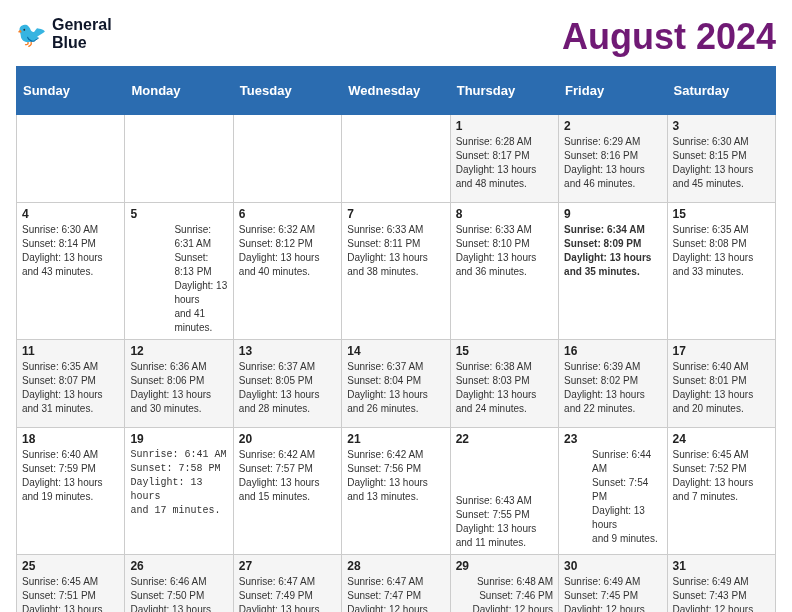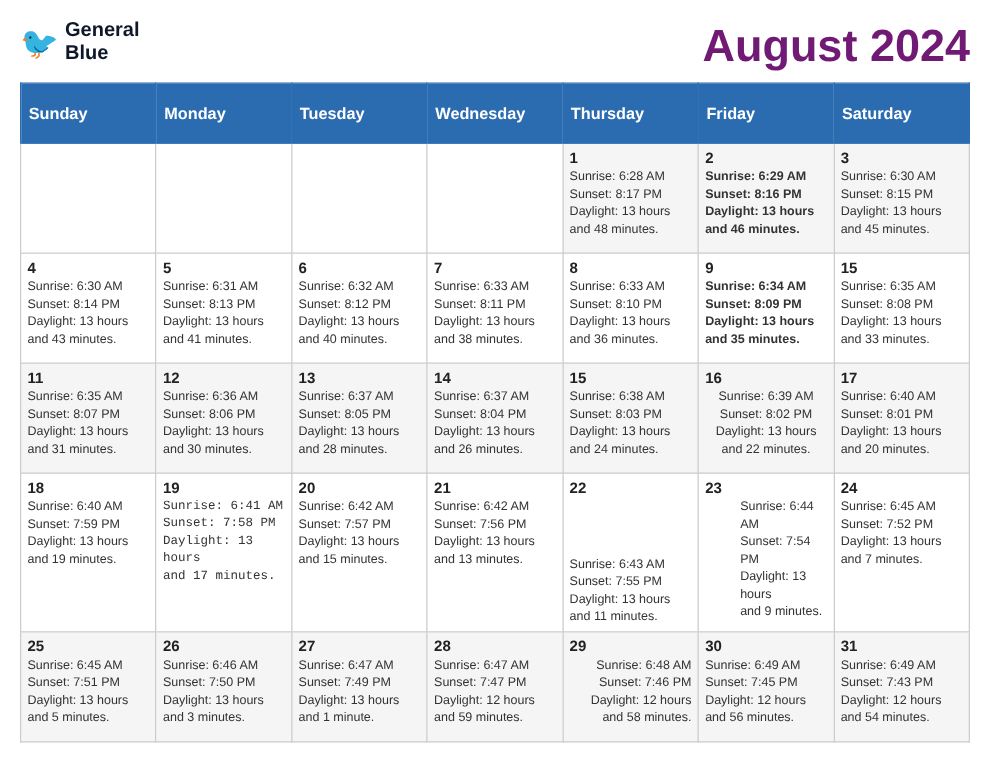--- a/index.html
+++ b/index.html
@@ -122,21 +122,21 @@
         <td class="empty-cell"></td>
         <td>
           <span class="day-number">1</span>
           <div class="day-detail" style="white-space: pre-line;">Sunrise: 6:28 AM
 Sunset: 8:17 PM
 Daylight: 13 hours
 and 48 minutes.</div>
         </td>
         <td>
           <span class="day-number">2</span>
-          <div class="day-detail" style="white-space: pre-line; font-weight: bold;">Sunrise: 6:29 AM
+          <div class="day-detail" style="white-space: pre-line;">Sunrise: 6:29 AM
 Sunset: 8:16 PM
 Daylight: 13 hours
 and 46 minutes.</div>
         </td>
         <td>
           <span class="day-number">3</span>
           <div class="day-detail" style="white-space: pre-line;">Sunrise: 6:30 AM
 Sunset: 8:15 PM
 Daylight: 13 hours
 and 45 minutes.</div>
@@ -145,21 +145,21 @@
       <tr>
         <td>
           <span class="day-number">4</span>
           <div class="day-detail" style="white-space: pre-line;">Sunrise: 6:30 AM
 Sunset: 8:14 PM
 Daylight: 13 hours
 and 43 minutes.</div>
         </td>
         <td>
           <span class="day-number">5</span>
-          <div class="day-detail" style="white-space: pre-line;">Sunrise: 6:31 AM
+          <div class="day-detail" style="white-space: pre-line; margin-left: 44px;">Sunrise: 6:31 AM
 Sunset: 8:13 PM
 Daylight: 13 hours
 and 41 minutes.</div>
         </td>
         <td>
           <span class="day-number">6</span>
           <div class="day-detail" style="white-space: pre-line;">Sunrise: 6:32 AM
 Sunset: 8:12 PM
 Daylight: 13 hours
 and 40 minutes.</div>
@@ -224,21 +224,21 @@
         </td>
         <td>
           <span class="day-number">15</span>
           <div class="day-detail" style="white-space: pre-line;">Sunrise: 6:38 AM
 Sunset: 8:03 PM
 Daylight: 13 hours
 and 24 minutes.</div>
         </td>
         <td>
           <span class="day-number">16</span>
-          <div class="day-detail" style="white-space: pre-line; text-align: center;">Sunrise: 6:39 AM
+          <div class="day-detail" style="white-space: pre-line;">Sunrise: 6:39 AM
 Sunset: 8:02 PM
 Daylight: 13 hours
 and 22 minutes.</div>
         </td>
         <td>
           <span class="day-number">17</span>
           <div class="day-detail" style="white-space: pre-line;">Sunrise: 6:40 AM
 Sunset: 8:01 PM
 Daylight: 13 hours
 and 20 minutes.</div>

